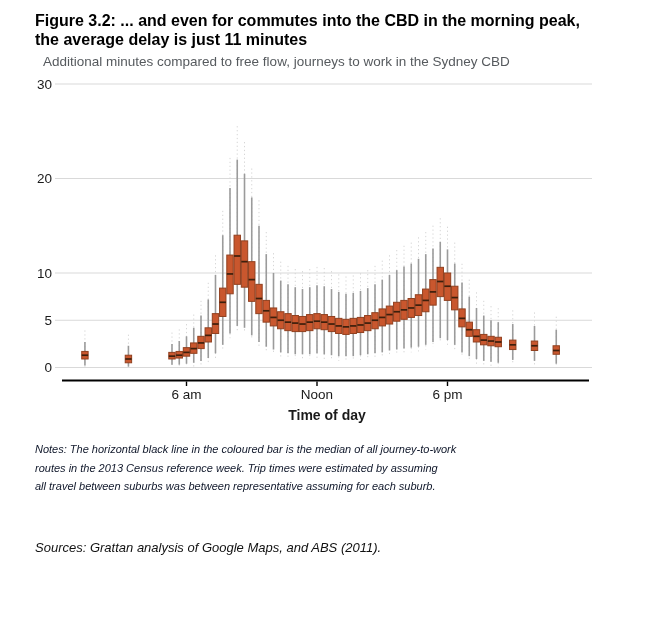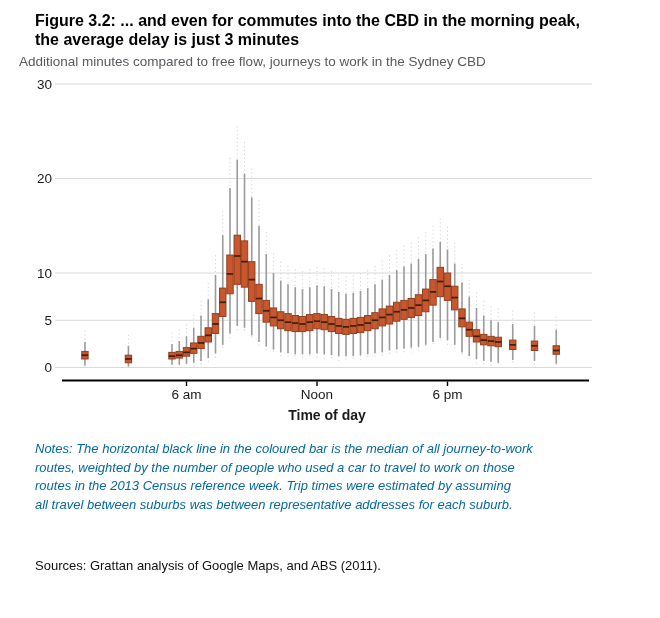--- a/index.html
+++ b/index.html
@@ -5,45 +5,45 @@
   html,body{margin:0;padding:0;background:#ffffff;}
   .page{
     position:relative;width:660px;height:618px;background:#ffffff;overflow:hidden;
     font-family:"Liberation Sans","DejaVu Sans",sans-serif;
   }
   .title{
     position:absolute;left:35px;top:12px;width:575px;
     font-size:16px;font-weight:bold;line-height:18.5px;color:#000000;
   }
   .subtitle{
-    position:absolute;left:19px;top:53px;width:590px;
+    position:absolute;left:43px;top:53px;width:590px;
     font-size:13.5px;line-height:17px;color:#565a5e;
   }
   .chart-svg{position:absolute;left:0;top:0;}
   .chart-svg text{font-family:"Liberation Sans","DejaVu Sans",sans-serif;fill:#1a1a1a;}
   .chart-svg .ylab{font-size:13.5px;}
   .chart-svg .xlab{font-size:13.5px;}
   .chart-svg .xtitle{font-size:14px;font-weight:bold;}
   .notes{
     position:absolute;left:35px;top:440px;width:580px;
-    font-size:13px;font-style:italic;line-height:18.6px;color:#0369a1;
+    font-size:11px;font-style:italic;line-height:18.6px;color:#0f172a;
   }
   .sources{
-    position:absolute;left:35px;top:558px;width:580px;
-    font-size:13px;color:#111111;
+    position:absolute;left:35px;top:540px;width:580px;
+    font-size:13px;font-style:italic;color:#111111;
   }
 </style>
 </head>
 <body>
 
 <div class="page">
 
   <div class="title">
     <div>Figure 3.2: ...  and even for commutes into the CBD in the morning peak,</div>
-    <div>the average delay is just 3 minutes</div>
+    <div>the average delay is just 11 minutes</div>
   </div>
 
   <div class="subtitle">Additional minutes compared to free flow, journeys to work in the Sydney CBD</div>
 
   <svg id="chart" class="chart-svg" width="660" height="618" viewBox="0 0 660 618" aria-hidden="true">
       <line x1="55" x2="592" y1="367.5" y2="367.5" stroke="#d9d9d9" stroke-width="1"></line>
       <text x="52" y="372" text-anchor="end" class="ylab">0</text>
       <line x1="55" x2="592" y1="320.25" y2="320.25" stroke="#d9d9d9" stroke-width="1"></line>
       <text x="52" y="324.75" text-anchor="end" class="ylab">5</text>
       <line x1="55" x2="592" y1="273" y2="273" stroke="#d9d9d9" stroke-width="1"></line>
@@ -363,20 +363,19 @@
       <text x="186.5" y="399" text-anchor="middle" class="xlab">6 am</text>
       <line x1="317" x2="317" y1="381.5" y2="386" stroke="#000000" stroke-width="1.4"></line>
       <text x="317" y="399" text-anchor="middle" class="xlab">Noon</text>
       <line x1="447.5" x2="447.5" y1="381.5" y2="386" stroke="#000000" stroke-width="1.4"></line>
       <text x="447.5" y="399" text-anchor="middle" class="xlab">6 pm</text>
       <text x="327" y="419.5" text-anchor="middle" class="xtitle">Time of day</text>
     </svg>
 
   <div class="notes">
     <div>Notes: The horizontal black line in the coloured bar is the median of all journey-to-work</div>
-    <div>routes, weighted by the number of people who used a car to travel to work on those</div>
     <div>routes in the 2013 Census reference week. Trip times were estimated by assuming</div>
-    <div>all travel between suburbs was between representative addresses for each suburb.</div>
+    <div>all travel between suburbs was between representative assuming for each suburb.</div>
   </div>
 
   <div class="sources">Sources: Grattan analysis of Google Maps, and ABS (2011).</div>
 
 </div>
 
 </body></html>

